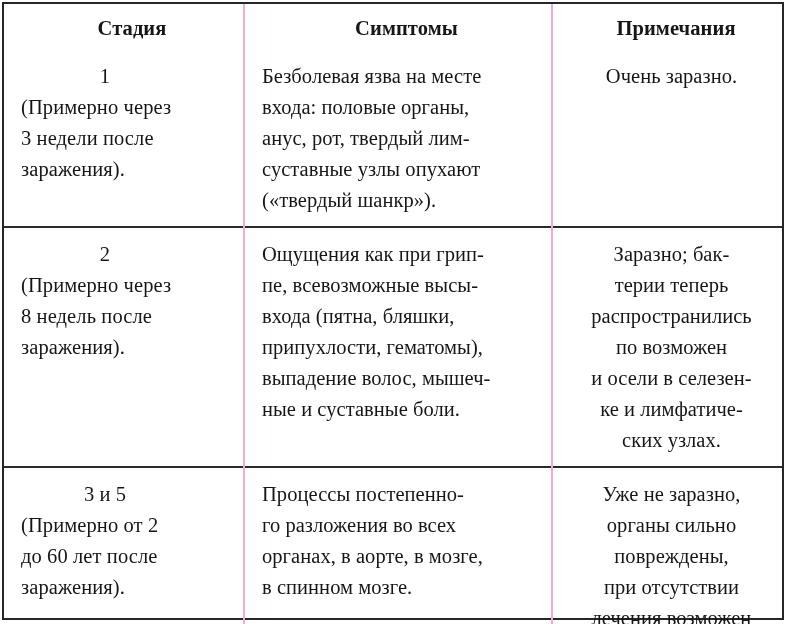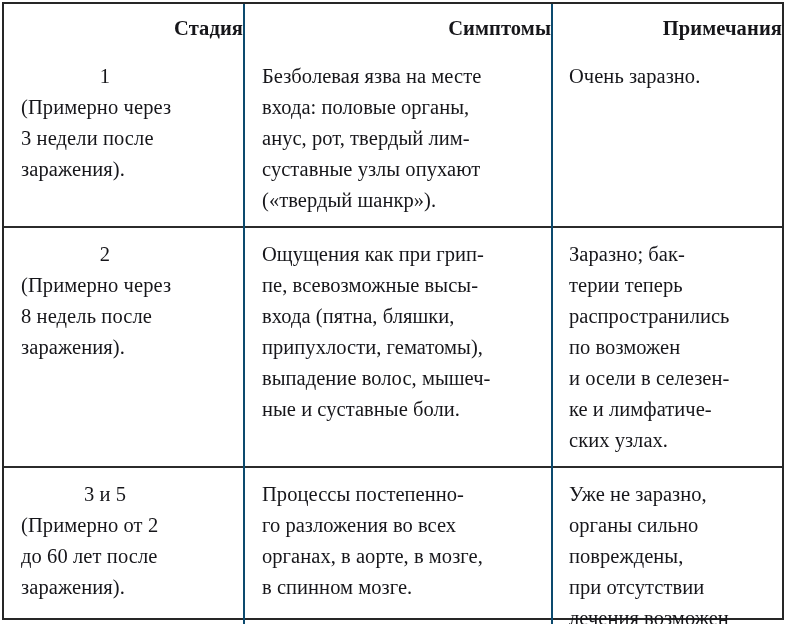--- a/index.html
+++ b/index.html
@@ -42,30 +42,30 @@
   table.stage-table th,
   table.stage-table td {
     vertical-align: top;
     padding: 0;
     border: 0;
   }
 
   
   table.stage-table th.col-sep,
   table.stage-table td.col-sep {
-    border-left: 2px solid #0c4a6e;
+    border-left: 2px solid #f9a8d4;
   }
 
   
   thead tr {
     height: 46px;
   }
   thead th {
     border-bottom: 2px solid #262626;
-    text-align: right;
+    text-align: center;
     font-weight: bold;
     font-size: 20.5px;
     letter-spacing: 0.1px;
   }
   thead th .cell-inner {
     padding: 13px 0 0 17px;
   }
 
   tbody tr.body-row + tr.body-row > td {
     border-top: 2px solid #2b2b2b;
@@ -84,21 +84,21 @@
     line-height: 31px;
     white-space: pre;
   }
   .line.num {
     text-align: center;
     padding-right: 40px;
   }
 
   .stage-cell .line { letter-spacing: 0.1px; }
   .symptoms-cell .line { letter-spacing: 0.05px; }
-  .notes-cell .line { letter-spacing: 0.05px; }
+  .notes-cell .line { letter-spacing: 0.05px; text-align: center; }
 
   
   tbody tr.row-1 { height: 159px; }
   tbody tr.row-2 { height: 221px; }
   tbody tr.row-3 { height: 190px; }
 </style>
 </head>
 <body>
 
 <div class="table-wrap">

